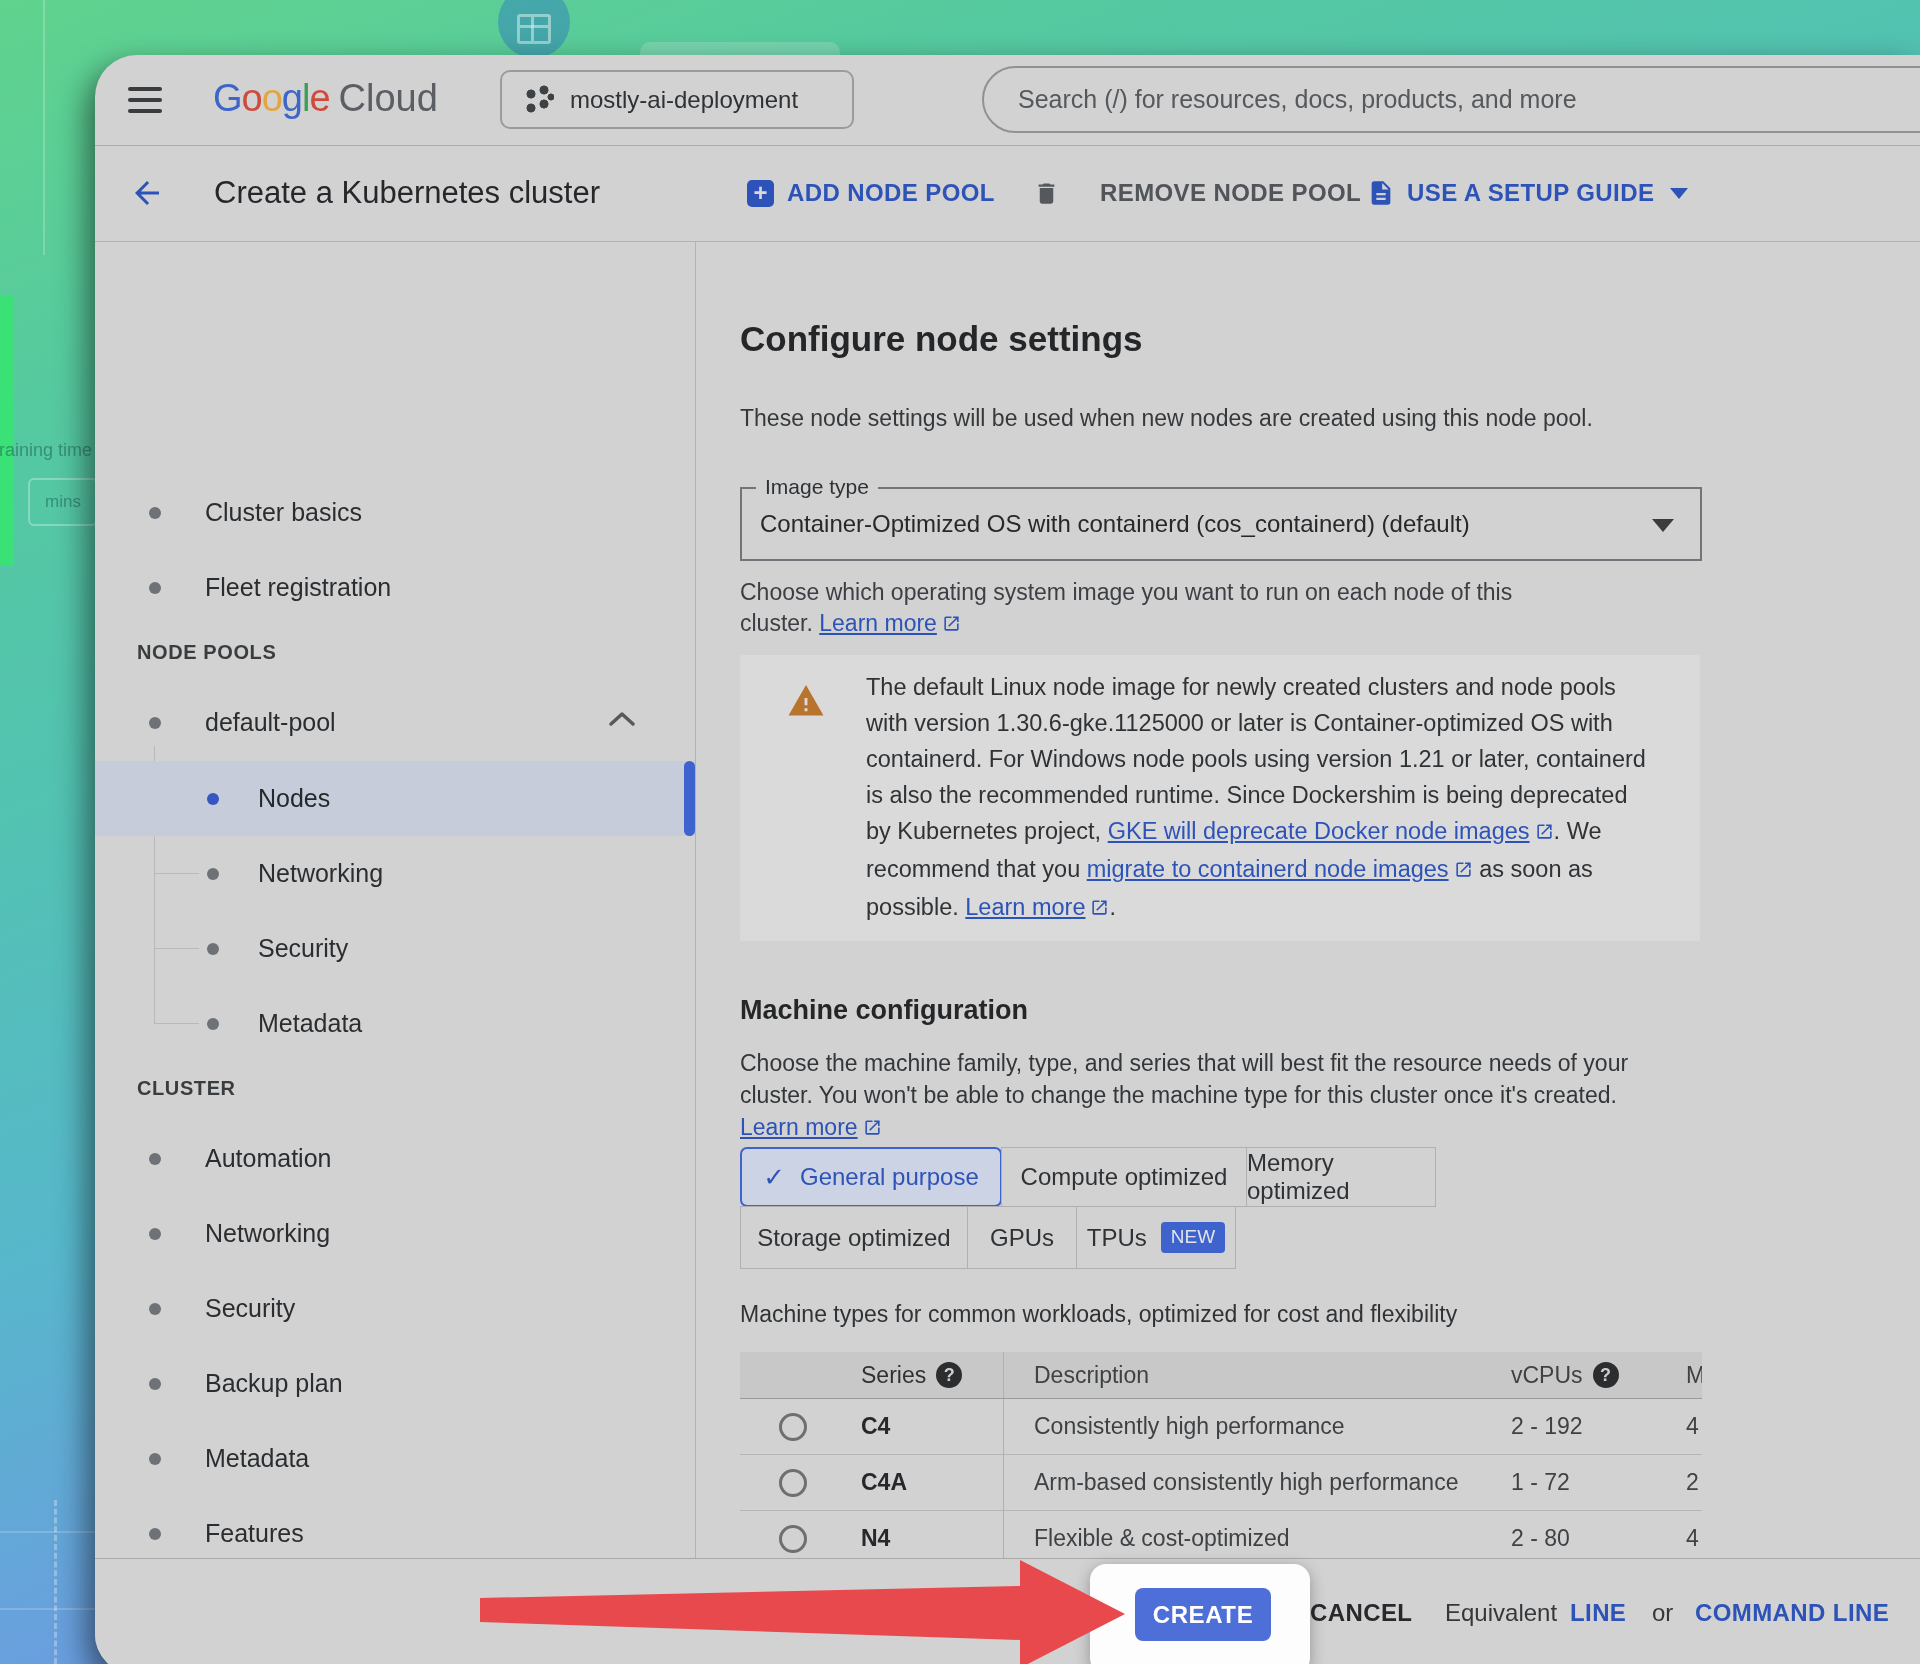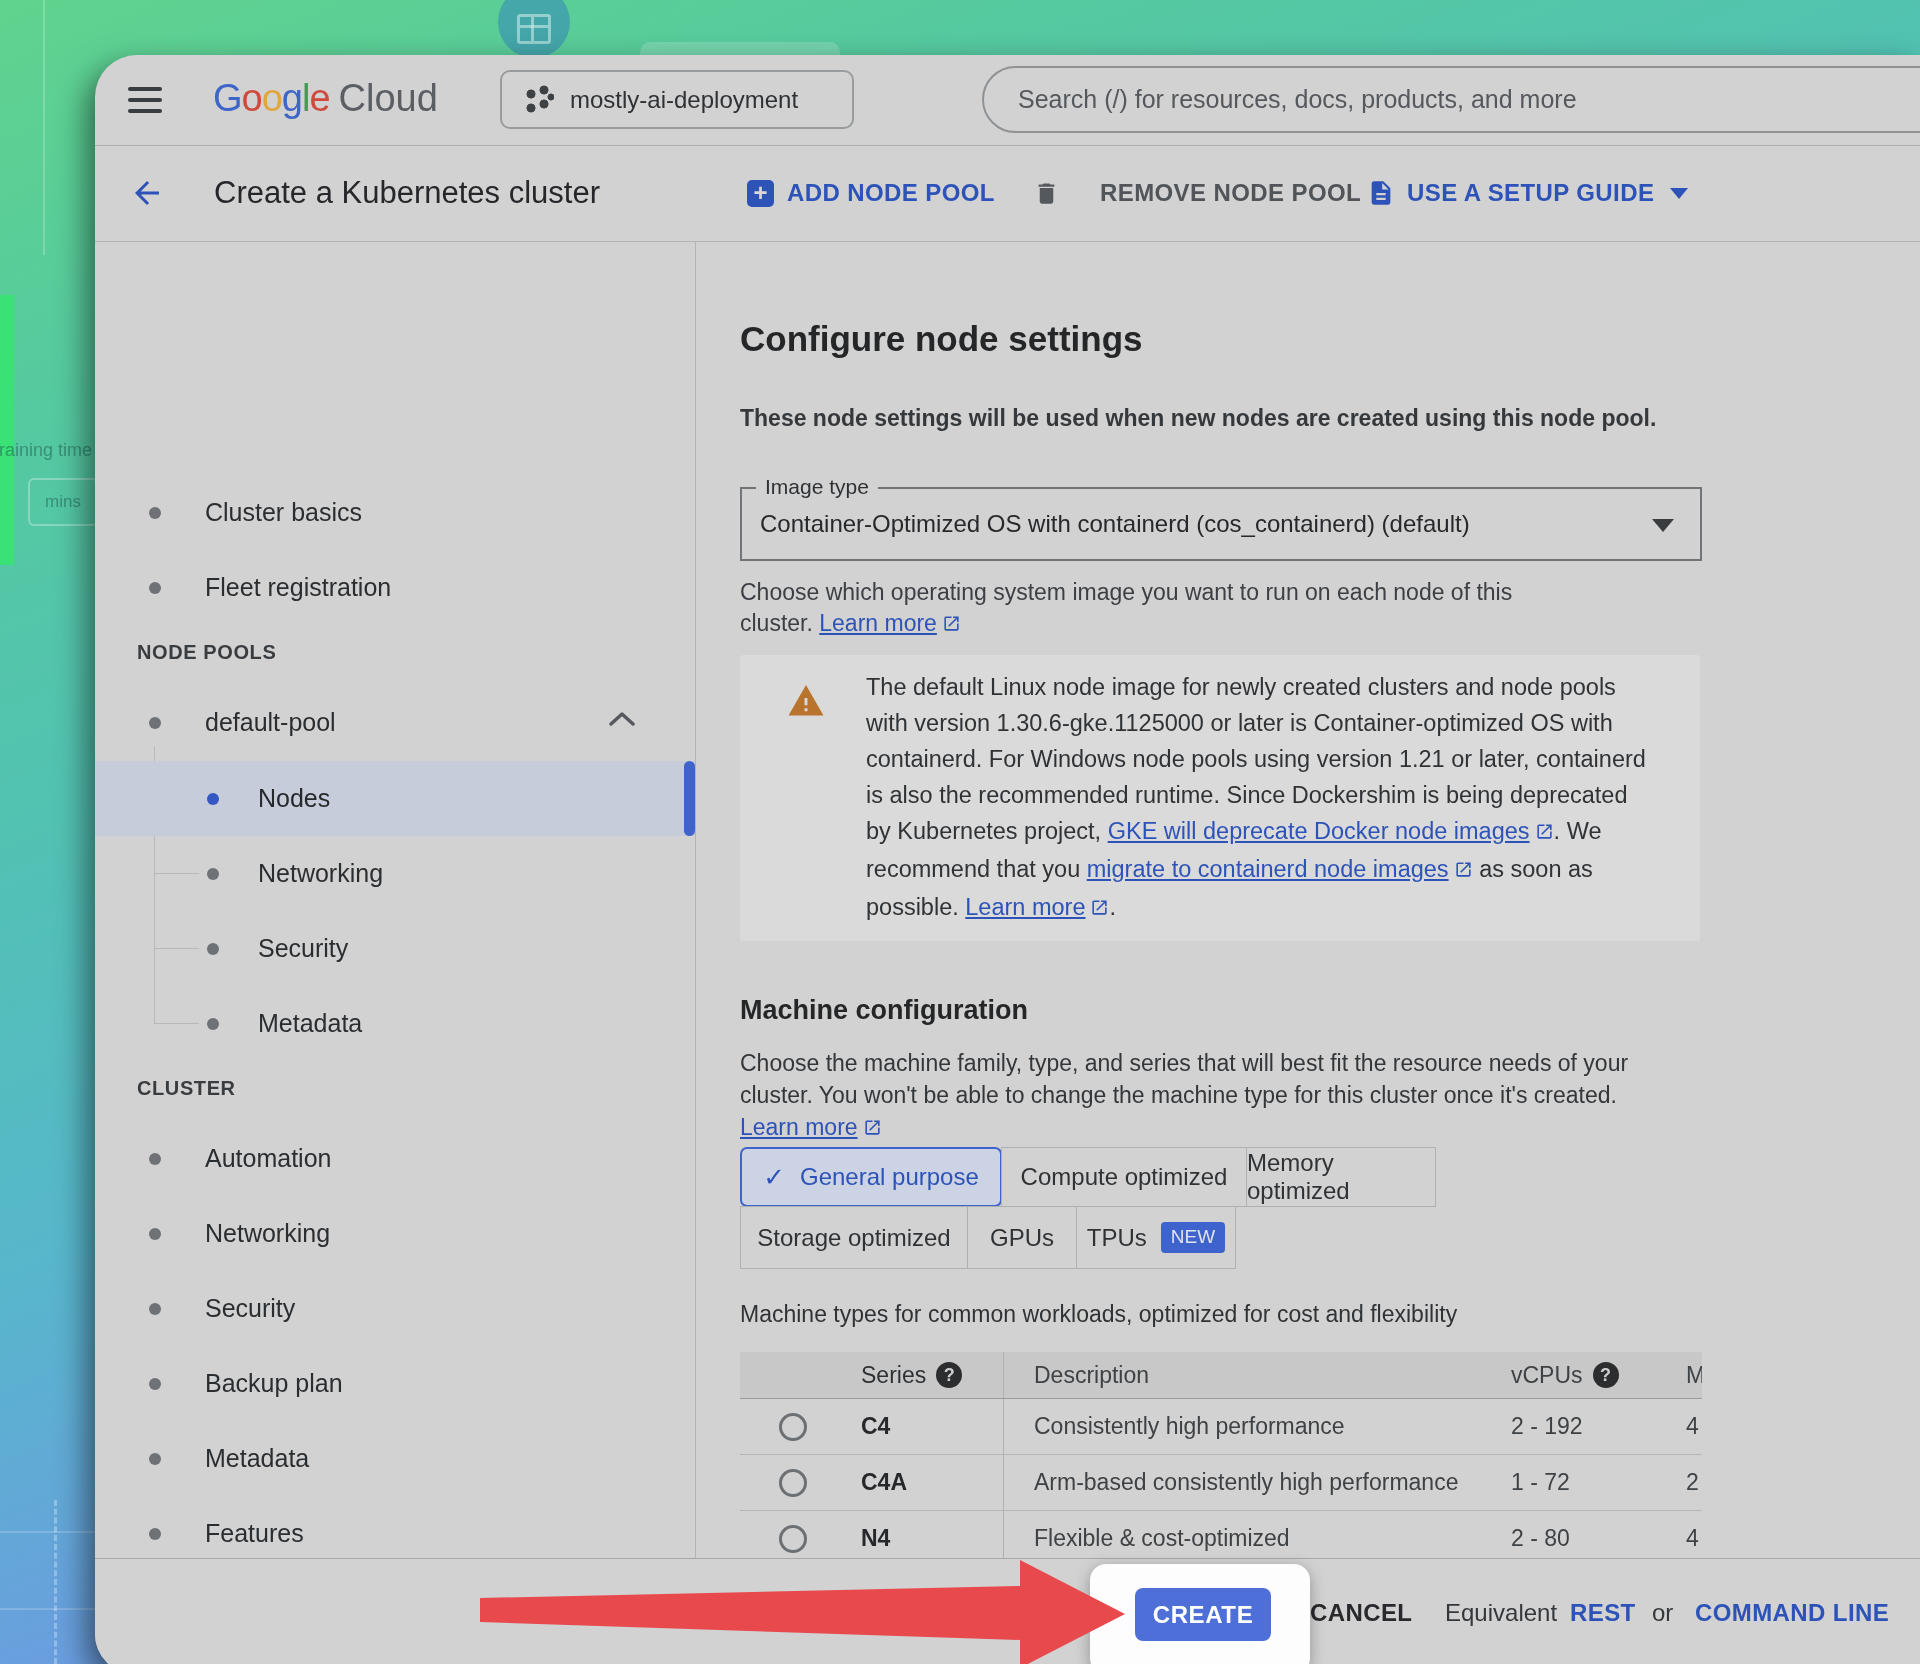--- a/index.html
+++ b/index.html
@@ -70,21 +70,21 @@
   .sel-row .dot{position:absolute;left:112px;top:32px;width:12px;height:12px;border-radius:50%;background:#3457c2;}
   .sel-row .nav-label{position:absolute;left:163px;top:23px;font-size:25px;color:#26292c;}
   .sel-bar{position:absolute;right:0;top:0;width:11px;height:75px;border-radius:6px;background:var(--c-selected_nav_bar,#3f63cd);}
   .tree-v{position:absolute;left:59px;top:505px;width:1px;height:278px;background:#b7babd;}
   .tree-h{position:absolute;left:59px;width:45px;height:1px;background:#b7babd;}
   .chev{position:absolute;left:512px;top:10px;}
   
   .content{position:absolute;left:601px;top:186px;right:0;bottom:114px;overflow:hidden;}
   .content-inner{padding:78px 0 0 44px;}
   h1.ch{font-size:35px;font-weight:bold;color:#242628;margin:0 0 45px;line-height:40px;}
-  p.intro{font-size:23px;color:#36393c;margin:0 0 55px;line-height:28px;font-weight:bold;}
+  p.intro{font-size:23px;color:#36393c;margin:0 0 55px;line-height:28px;}
   .field{position:relative;width:958px;height:70px;border:2px solid #71757a;border-radius:0;box-sizing:content-box;
     margin-bottom:16px;cursor:pointer;}
   .field-label{position:absolute;top:-14px;left:14px;background:var(--c-window_bg,#d2d2d2);padding:0 9px;
     font-size:21px;color:#2f3235;}
   .field-value{font-size:24px;color:#26282b;line-height:70px;padding-left:18px;white-space:nowrap;}
   .field-caret{position:absolute;right:26px;top:30px;width:0;height:0;border-left:11px solid transparent;
     border-right:11px solid transparent;border-top:13px solid #3a3d40;}
   .helper{width:820px;font-size:23px;color:#3c3f43;line-height:31px;margin-bottom:14px;}
   .lnk{color:var(--c-accent,#2d53b8);text-decoration:underline;cursor:pointer;}
   .ext{display:inline-block;vertical-align:-2px;margin-left:5px;}
@@ -375,21 +375,21 @@
             <div class="c-mem">4</div>
           </div>
 
         </div>
       </div>
     </div>
 
     <div class="footerbar">
       <div class="fitem f-cancel">CANCEL</div>
       <div class="fitem f-equiv">Equivalent</div>
-      <div class="fitem f-rest">REST</div>
+      <div class="fitem f-rest">LINE</div>
       <div class="fitem f-or">or</div>
       <div class="fitem f-cmd">COMMAND LINE</div>
     </div>
   </div>
 
   <div class="spotlight"></div>
   <div class="create-btn">CREATE</div>
   <svg class="arrow" width="660" height="124" viewBox="0 0 660 124">
     <polygon points="10,46 550,34 550,8 655,62 550,116 550,88 10,70" fill="#e8494d"></polygon>
   </svg>

